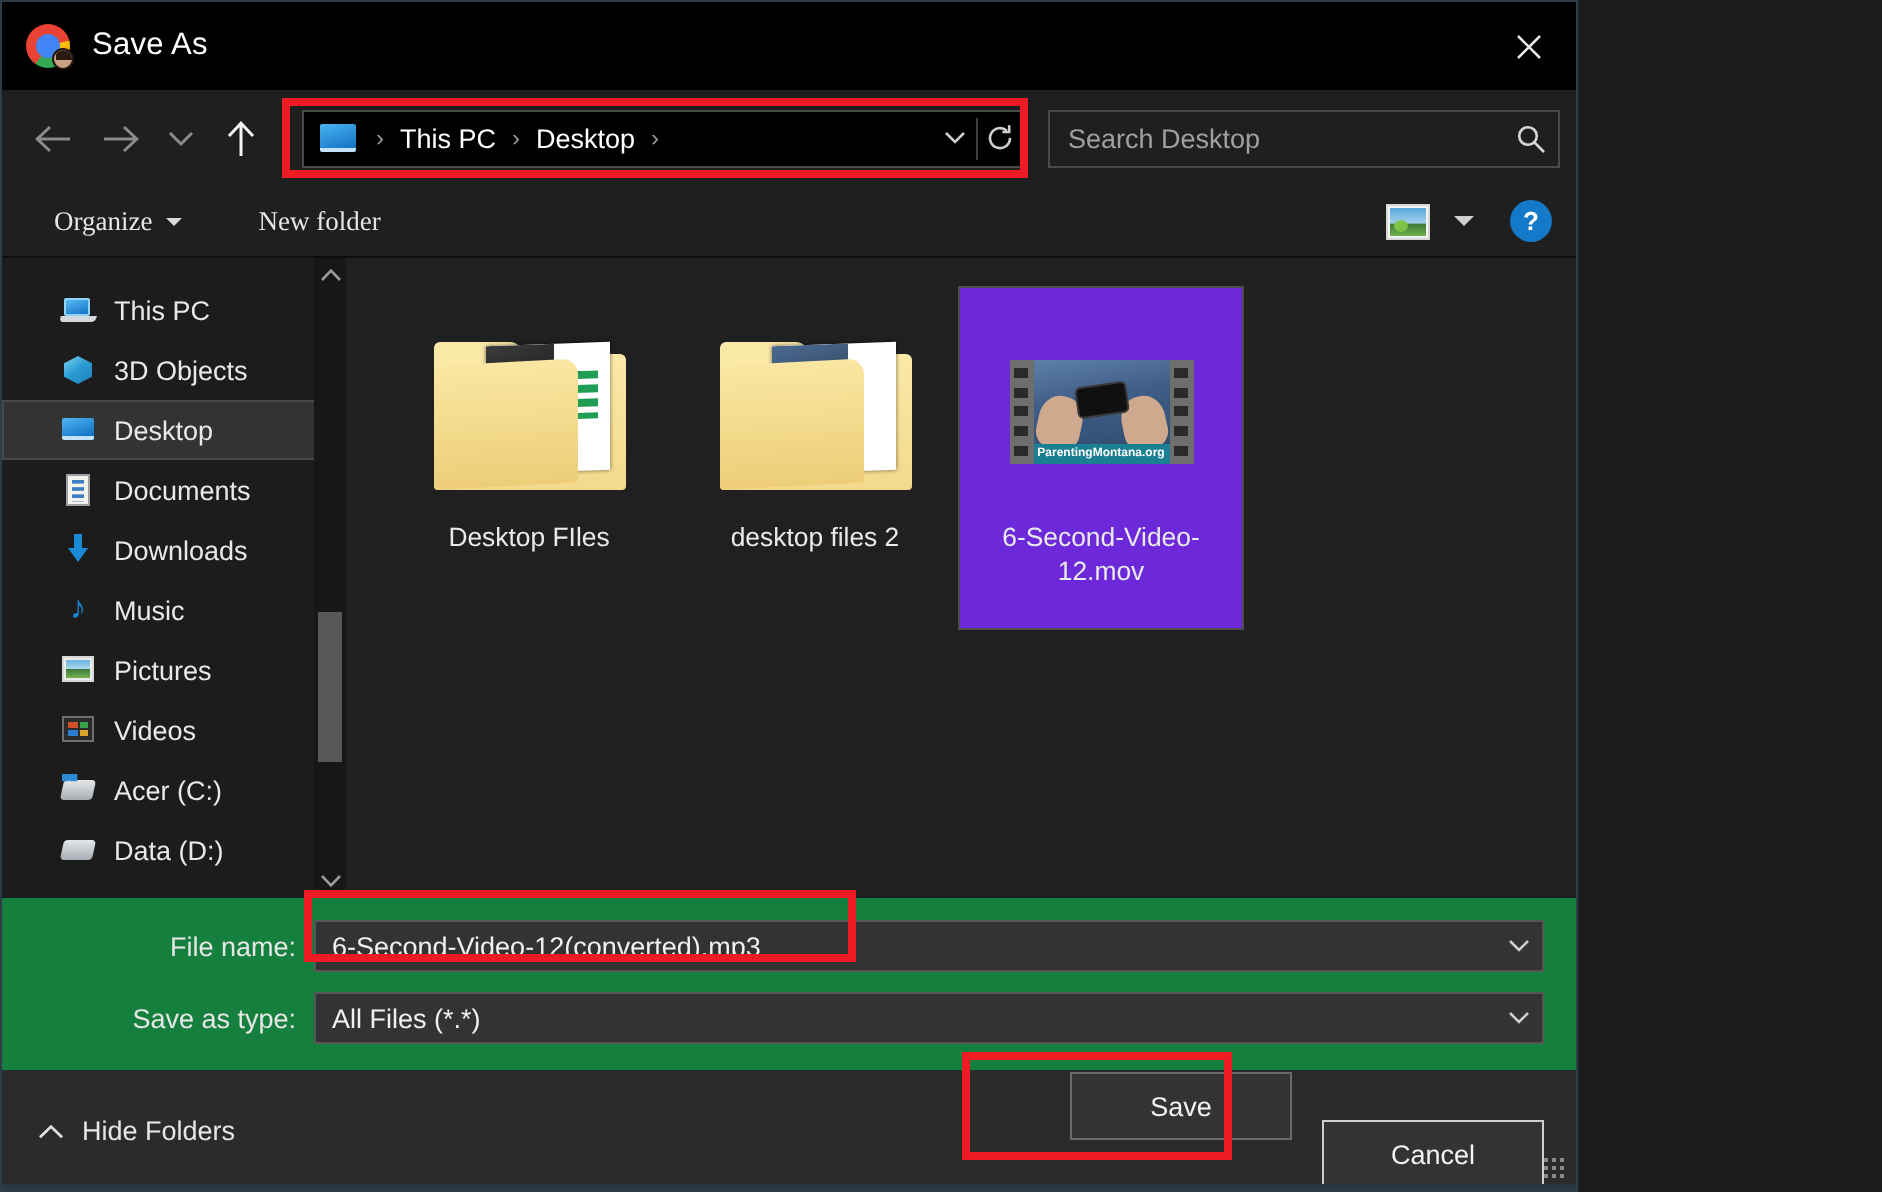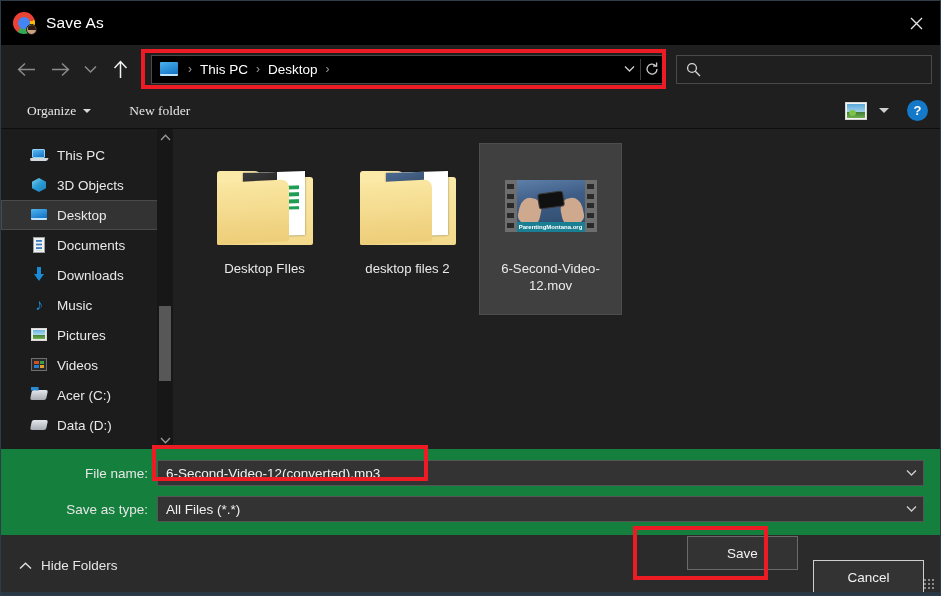--- a/index.html
+++ b/index.html
@@ -5,21 +5,21 @@
   * { box-sizing: border-box; margin: 0; padding: 0; }
   html, body {
     width: 941px; height: 596px;
     background: #1b1b1b;
     font-family: "Liberation Sans", sans-serif;
     overflow: hidden;
     -webkit-font-smoothing: antialiased;
   }
   .dialog {
     position: relative;
-    width: 941px; height: 596px;
+    width: 789px; height: 596px;
     background: #202020;
     border: 1px solid #2f3b47;
     display: flex; flex-direction: column;
   }
 
   
   .titlebar {
     height: 44px; min-height: 44px;
     background: #000000;
     display: flex; align-items: center;
@@ -308,21 +308,21 @@
     align-content: flex-start;
     gap: 0px;
   }
   .tile {
     width: 143px; height: 172px;
     display: flex; flex-direction: column; align-items: center;
     padding-top: 14px;
     border: 1px solid transparent;
   }
   .tile.selected {
-    background: #404040;
+    background: #6d28d9;
     border-color: #4d4d4d;
   }
   .tile-thumb {
     width: 104px; height: 96px;
     display: flex; align-items: center; justify-content: center;
     position: relative;
   }
   .tile-label {
     margin-top: 6px; width: 128px;
     text-align: center; color: #eaeaea;
@@ -552,20 +552,21 @@
         <div class="addr-btn">
           <svg width="14" height="14" viewBox="0 0 14 14">
               <path d="M12 7a5 5 0 1 1-1.6-3.6" stroke="currentColor" stroke-width="1.3" fill="none"></path>
               <path d="M11.6 0.6 V4 H8.2" stroke="currentColor" stroke-width="1.3" fill="none"></path>
             </svg>
         </div>
       </div>
     </div>
 
     <div class="searchbox">
+      <span class="ph">Search Desktop</span>
       <span class="mag">
         <svg width="15" height="15" viewBox="0 0 15 15">
             <circle cx="6" cy="6" r="4.4" stroke="currentColor" stroke-width="1.3" fill="none"></circle>
             <path d="M9.3 9.3 L14 14" stroke="currentColor" stroke-width="1.3"></path>
           </svg>
       </span>
     </div>
   </div>
 
   <div class="cmdbar">

